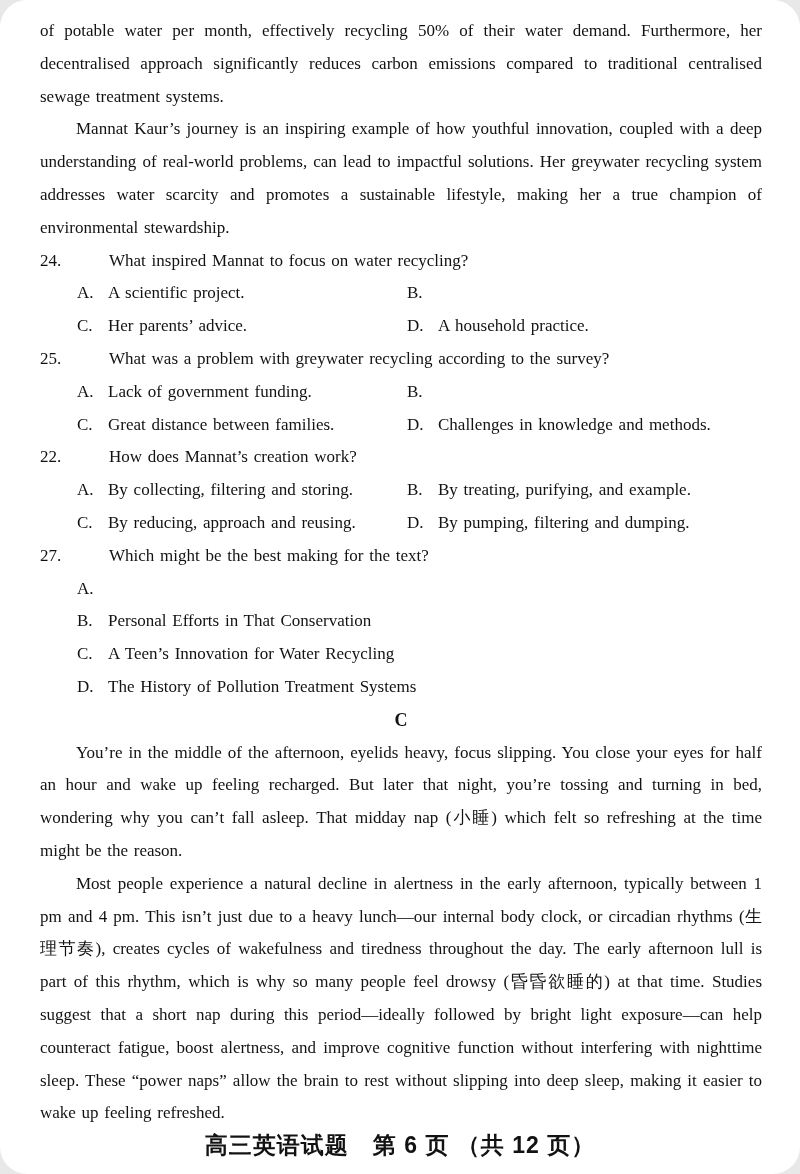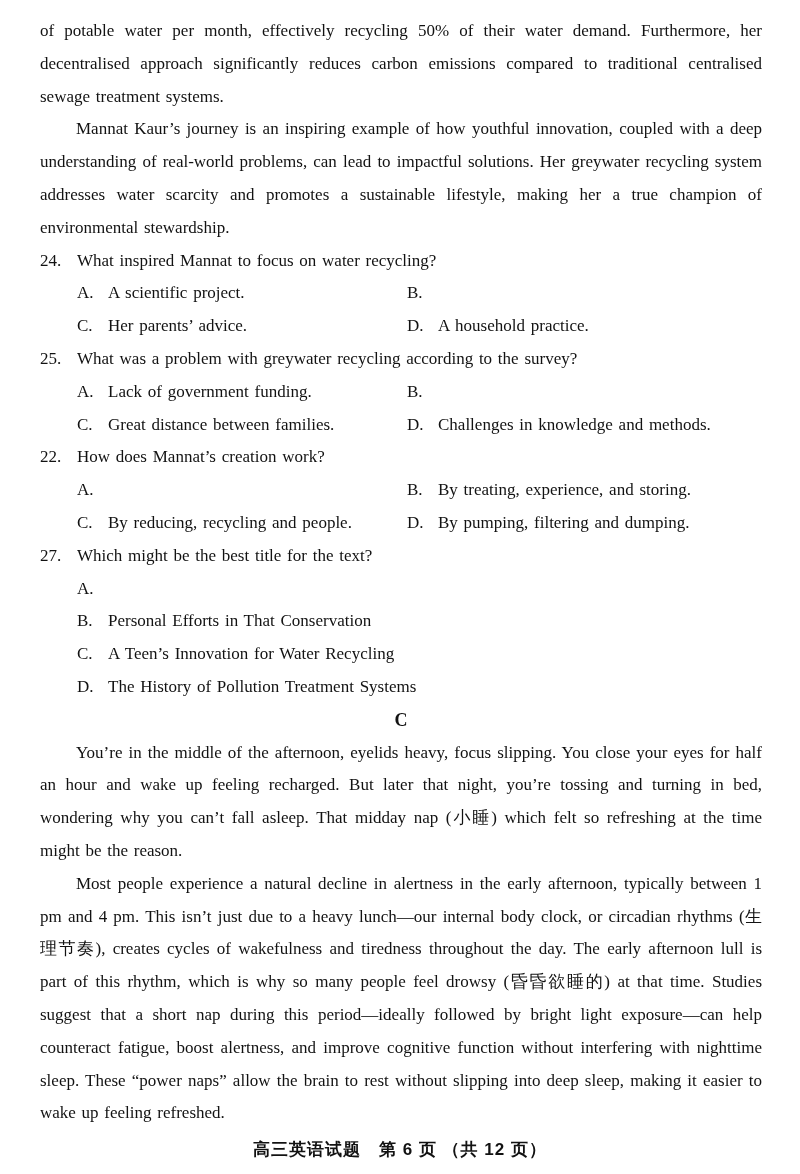--- a/index.html
+++ b/index.html
@@ -11,37 +11,38 @@
     position: relative;
     width: 800px;
     height: 1174px;
     margin: 0 auto;
     background: #ffffff;
     color: #121212;
     font-family: "Liberation Serif", "DejaVu Serif", serif;
     overflow: hidden;
     box-sizing: border-box;
     padding: 15px 38px 0 40px;
+    border-radius: 27px;
   }
   .para, .q-line, .opt, .section-heading {
     font-size: 17px;
     line-height: 32.8px;
     word-spacing: 1.5px;
   }
   .para {
     text-align: justify;
     text-align-last: left;
   }
   .para.indent { text-indent: 36px; }
   .q-line { display: flex; }
   .q-num {
     width: 37px;
     flex: none;
   }
-  .q-text { flex: 1; }
+  .q-text { flex: 1; margin-left: 32px; }
   .opts { margin-left: 37px; }
   .opts.two-col {
     display: grid;
     grid-template-columns: 330px auto;
   }
   .opt { display: flex; }
   .opt-label {
     width: 31px;
     flex: none;
   }
@@ -51,21 +52,21 @@
     font-size: 18px;
   }
   .page-footer {
     position: absolute;
     left: 0;
     bottom: 13px;
     width: 100%;
     text-align: center;
     font-family: "Liberation Sans", "DejaVu Sans", sans-serif;
     font-weight: bold;
-    font-size: 17px;
+    font-size: 23px;
     letter-spacing: 1px;
   }
 </style>
 </head>
 <body>
 
 <div class="page">
 
   <div class="para">of potable water per month, effectively recycling 50% of their water demand. Furthermore, her decentralised approach significantly reduces carbon emissions compared to traditional centralised sewage treatment systems.</div>
   <div class="para indent">Mannat Kaur’s journey is an inspiring example of how youthful innovation, coupled with a deep understanding of real-world problems, can lead to impactful solutions. Her greywater recycling system addresses water scarcity and promotes a sustainable lifestyle, making her a true champion of environmental stewardship.</div>
@@ -119,40 +120,41 @@
   </div>
 
   <div class="question">
     <div class="q-line">
       <span class="q-num">22.</span>
       <span class="q-text">How does Mannat’s creation work?</span>
     </div>
     <div class="opts two-col">
       <div class="opt">
           <span class="opt-label">A.</span>
+          <span class="opt-text">By collecting, filtering and storing.</span>
         </div>
       <div class="opt">
           <span class="opt-label">B.</span>
-          <span class="opt-text">By treating, experience, and storing.</span>
+          <span class="opt-text">By treating, purifying, and example.</span>
         </div>
       <div class="opt">
           <span class="opt-label">C.</span>
-          <span class="opt-text">By reducing, recycling and people.</span>
+          <span class="opt-text">By reducing, approach and reusing.</span>
         </div>
       <div class="opt">
           <span class="opt-label">D.</span>
           <span class="opt-text">By pumping, filtering and dumping.</span>
         </div>
     </div>
   </div>
 
   <div class="question">
     <div class="q-line">
       <span class="q-num">27.</span>
-      <span class="q-text">Which might be the best title for the text?</span>
+      <span class="q-text">Which might be the best making for the text?</span>
     </div>
     <div class="opts one-col">
       <div class="opt">
           <span class="opt-label">A.</span>
         </div>
       <div class="opt">
           <span class="opt-label">B.</span>
           <span class="opt-text">Personal Efforts in That Conservation</span>
         </div>
       <div class="opt">

